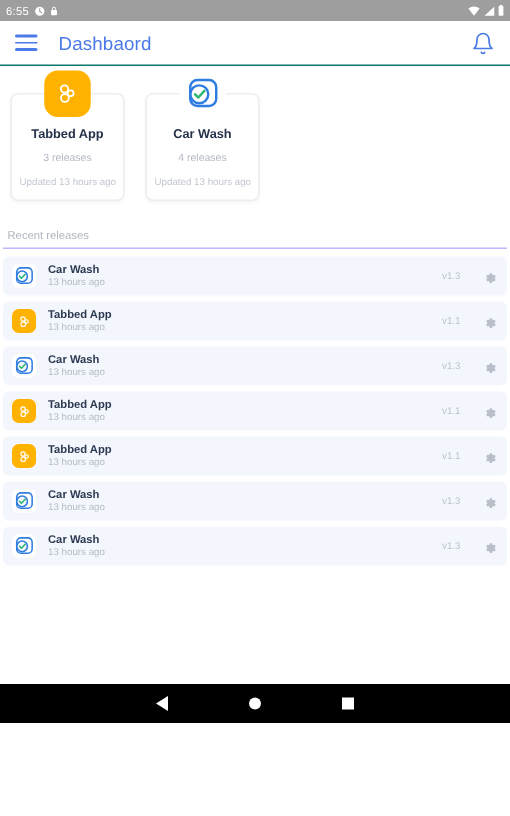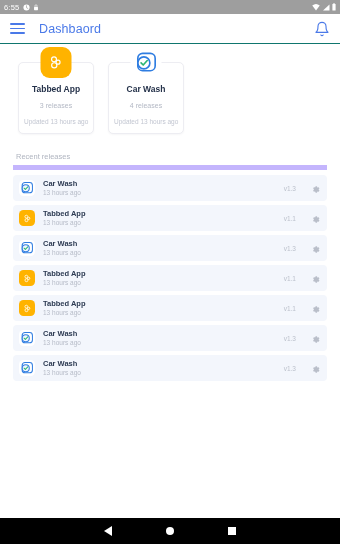--- a/index.html
+++ b/index.html
@@ -2,21 +2,21 @@
 <html><head>
 <meta charset="utf-8">
 <style>
   * { box-sizing: border-box; margin: 0; padding: 0; }
   html, body {
     width: 340px; height: 544px;
     background: #ffffff;
     font-family: "Liberation Sans", sans-serif;
     overflow: hidden;
   }
-  .phone { position: relative; width: 340px; height: 544px; background: #ffffff; display: flex; flex-direction: column; }
+  .phone { position: relative; width: 340px; height: 482px; background: #ffffff; display: flex; flex-direction: column; }
 
   
   .statusbar {
     height: 14px; background: #9e9e9e; color: #ffffff;
     display: flex; align-items: center; padding: 0 4px;
     font-size: 7.5px; letter-spacing: .2px; flex: 0 0 auto;
   }
   .sb-time { margin-right: 4px; }
   .sb-icons-left { display: flex; align-items: center; gap: 3px; }
   .sb-spacer { flex: 1 1 auto; }
@@ -32,21 +32,21 @@
     justify-content: space-between; cursor: pointer; }
   .hamburger i { display: block; height: 1.7px; background: #4a79e8; border-radius: 1px; }
   .appbar-title {
     margin-left: 14px; color: #4a79e8; font-size: 12.5px; font-weight: 400;
     letter-spacing: .1px;
   }
   .appbar-spacer { flex: 1 1 auto; }
   .bell { width: 16px; height: 16px; cursor: pointer; }
 
   
-  .content { flex: 1 1 auto; background: #ffffff; overflow: hidden; padding: 0 13px; }
+  .content { flex: 1 1 auto; background: #ffffff; overflow: hidden; padding: 0 2px; }
 
   
   .cards { display: flex; gap: 14px; padding-top: 18px; padding-left: 5px; }
   .card {
     position: relative; width: 76px; background: #ffffff;
     border: 1px solid #ededf2; border-radius: 5px;
     padding: 19px 5px 8px; text-align: center;
     box-shadow: 0 1px 2px rgba(40,50,80,.045);
   }
   .card-icon {
@@ -56,21 +56,21 @@
   }
   .icon-tabbed { background: #ffb300; }
   .icon-carwash { background: #ffffff; }
   .card-title { font-size: 8.5px; font-weight: bold; color: #25324a; margin-top: 2px; }
   .card-sub { font-size: 7px; color: #b3b8c4; margin-top: 8px; }
   .card-meta { font-size: 6.5px; color: #c2c6d1; margin-top: 9px; white-space: nowrap; }
 
   
   .section-head {
     margin-top: 18px; padding: 0 3px 4px;
-    font-size: 7.5px; color: #b0b5c0; border-bottom: 5px solid #c4b5fd;
+    font-size: 7.5px; color: #b0b5c0; border-bottom: 1px solid #c4b5fd;
   }
 
   
   .rows { margin-top: 5px; display: flex; flex-direction: column; gap: 4px; }
   .row {
     display: flex; align-items: center; gap: 8px;
     background: #f3f6fc; border-radius: 4px;
     height: 26px; padding: 0 7px 0 6px; cursor: pointer;
   }
   .row-icon { width: 16px; height: 16px; border-radius: 4.5px;

